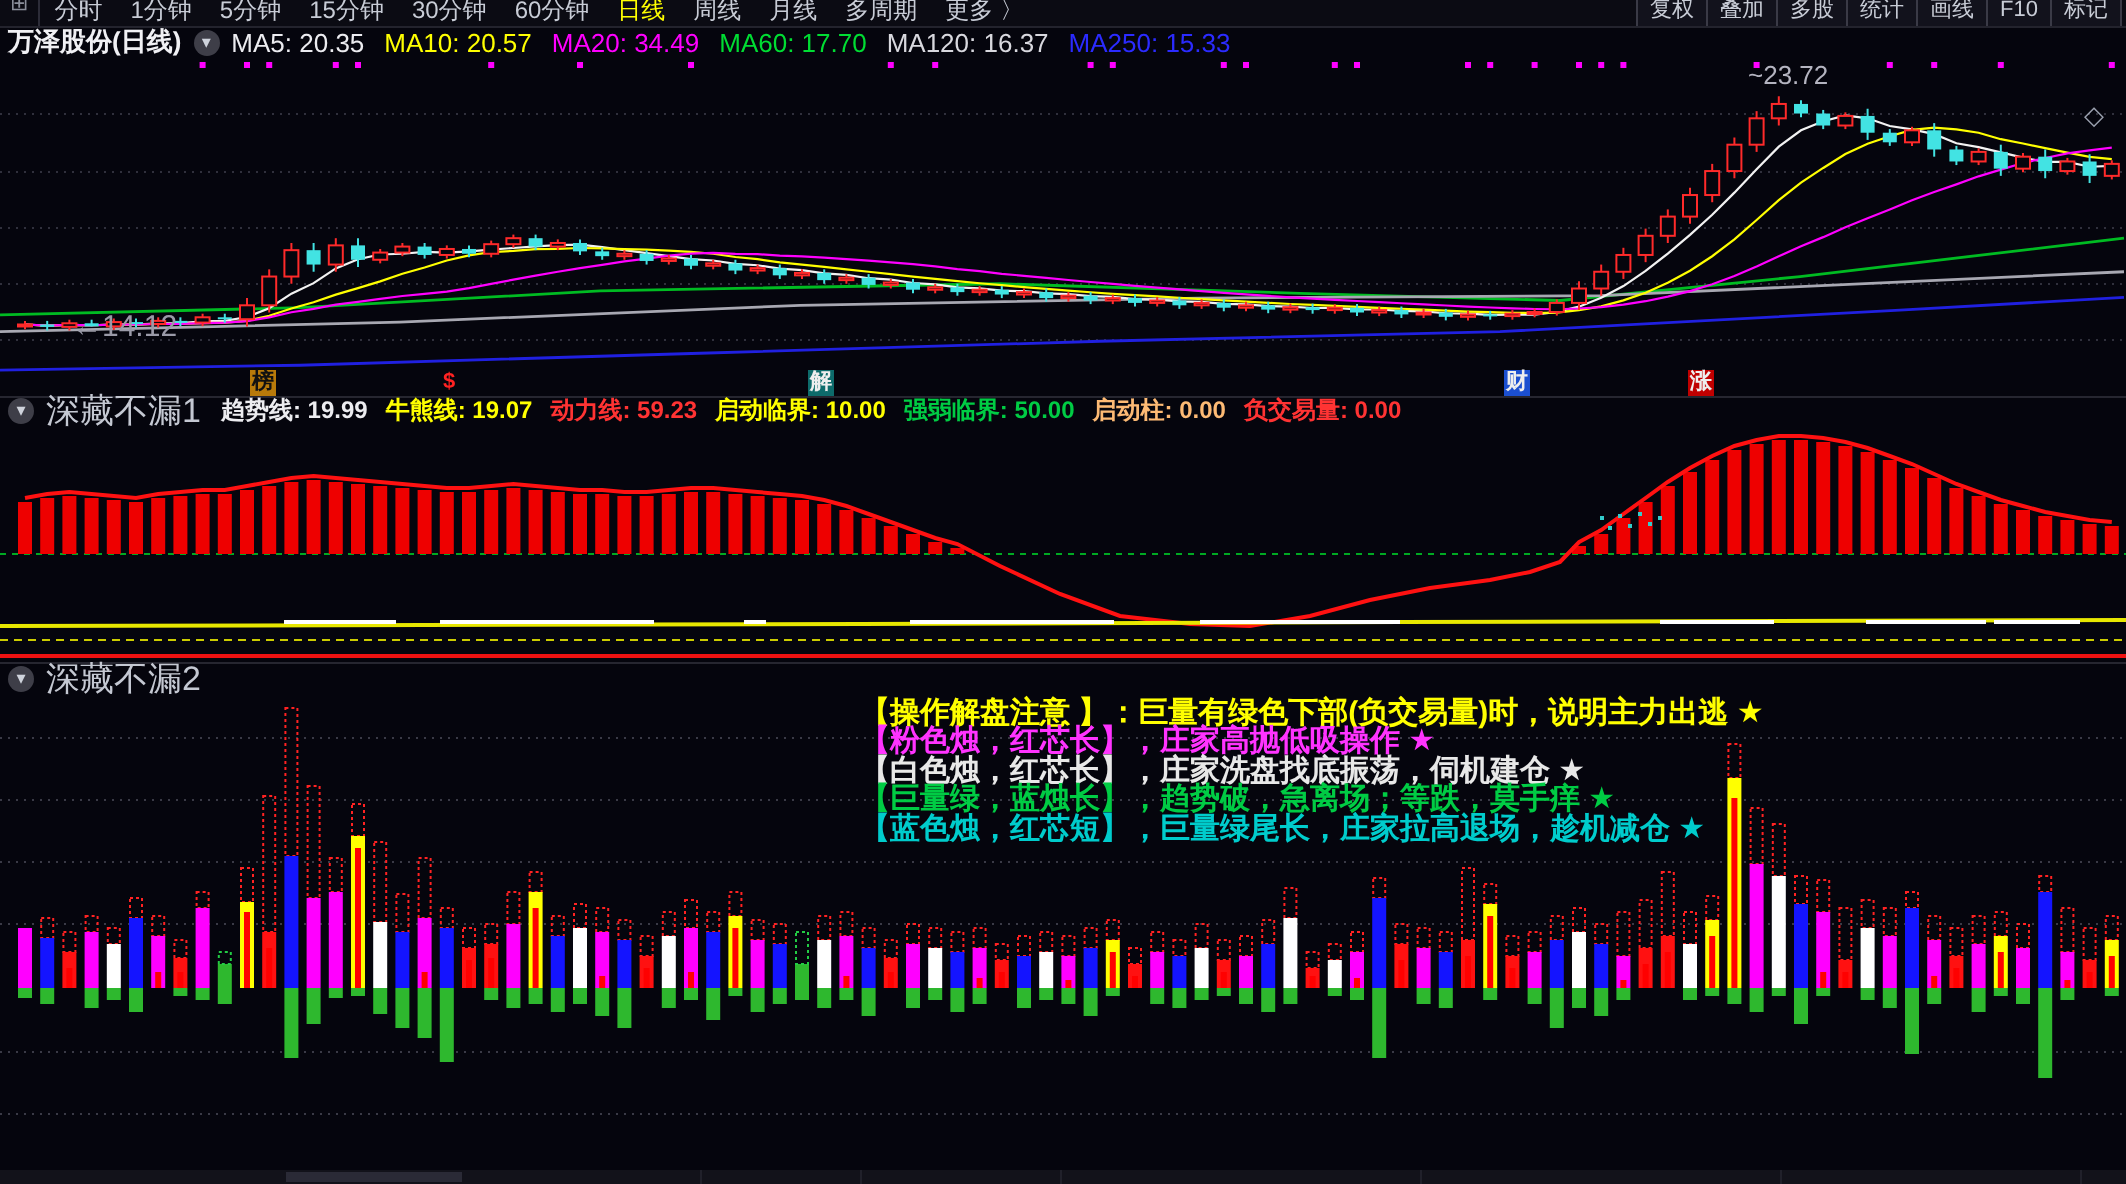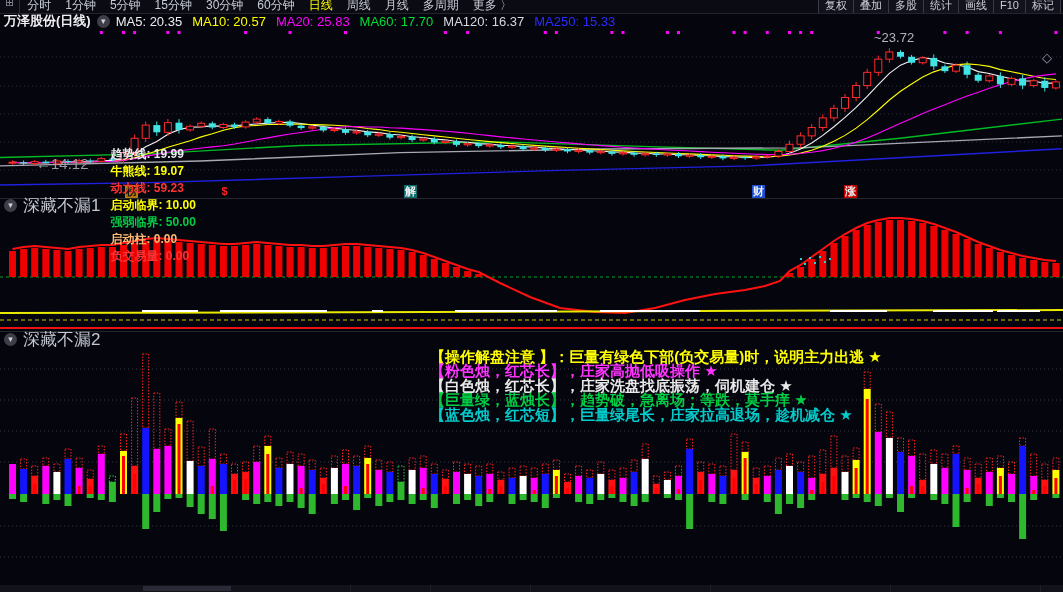--- a/index.html
+++ b/index.html
@@ -706,33 +706,33 @@
         <span class="nav-btn">标记</span>
       </div>
   </div>
 
   <div id="titlerow" class="abs">
     <span id="symbol">万泽股份(日线)</span>
     <span class="chev-circle">▾</span>
     <span id="ma-items" style="display:flex;text-align:right;">
         <span class="ma-item" style="color: rgb(236, 236, 240);">MA5: 20.35</span>
         <span class="ma-item" style="color: rgb(255, 255, 0);">MA10: 20.57</span>
-        <span class="ma-item" style="color: rgb(255, 0, 255);">MA20: 25.83</span>
+        <span class="ma-item" style="color: rgb(255, 0, 255);">MA20: 34.49</span>
         <span class="ma-item" style="color: rgb(0, 221, 51);">MA60: 17.70</span>
         <span class="ma-item" style="color: rgb(216, 216, 222);">MA120: 16.37</span>
         <span class="ma-item" style="color: rgb(43, 43, 255);">MA250: 15.33</span>
       </span>
   </div>
 
   <div class="hsep abs" style="top:198px;"></div>
 
   <div id="p1-header" class="panel-header abs">
     <span class="chev-circle" style="margin-left:0;">▾</span>
     <span class="panel-title">深藏不漏1</span>
-    <span id="p1-values" style="display:flex;flex-direction:column;">
+    <span id="p1-values" style="display:flex;">
         <span class="ind-pair" style="color: rgb(236, 236, 240);">趋势线: 19.99</span>
         <span class="ind-pair" style="color: rgb(255, 255, 0);">牛熊线: 19.07</span>
         <span class="ind-pair" style="color: rgb(255, 51, 51);">动力线: 59.23</span>
         <span class="ind-pair" style="color: rgb(255, 255, 0);">启动临界: 10.00</span>
         <span class="ind-pair" style="color: rgb(0, 204, 68);">强弱临界: 50.00</span>
         <span class="ind-pair" style="color: #fdba74;">启动柱: 0.00</span>
         <span class="ind-pair" style="color: rgb(255, 51, 51);">负交易量: 0.00</span>
       </span>
   </div>
 

